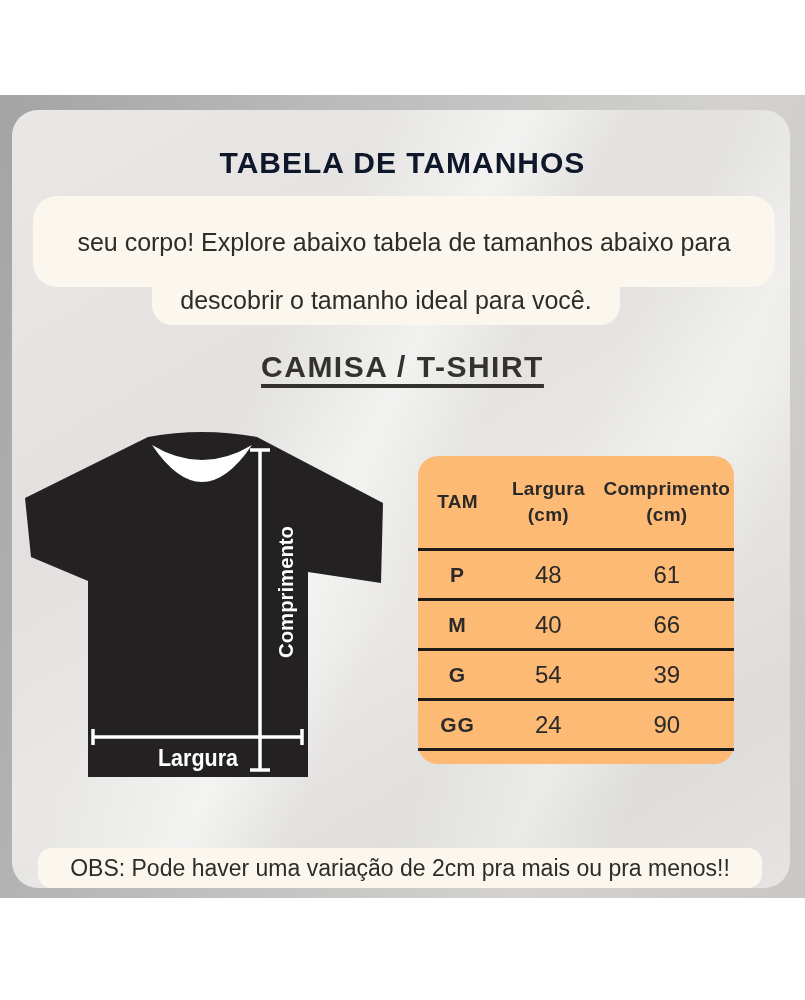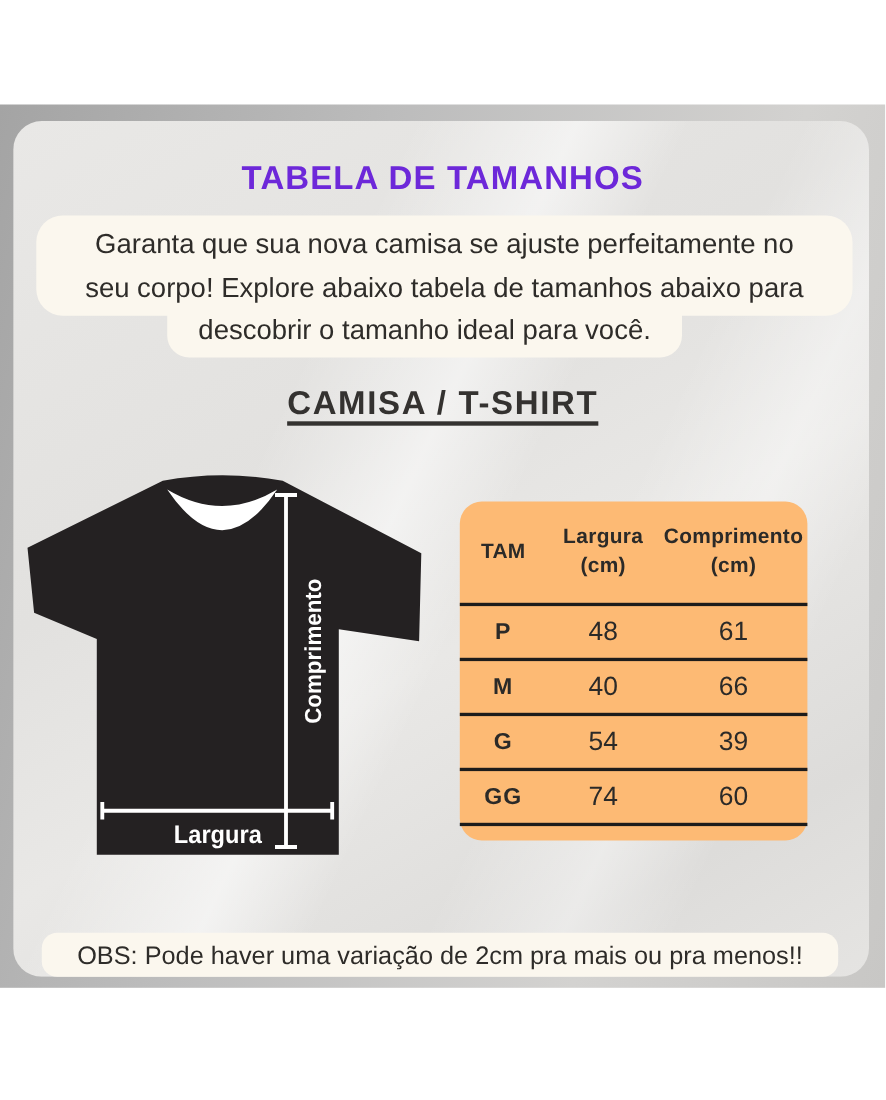--- a/index.html
+++ b/index.html
@@ -13,21 +13,21 @@
   }
   .card{
     position:absolute;left:12px;top:110px;width:778px;height:778px;border-radius:26px;
     background:
       linear-gradient(115deg,rgba(255,255,255,0) 32%,rgba(255,255,255,0.55) 45%,rgba(255,255,255,0) 54%),
       linear-gradient(115deg,rgba(255,255,255,0) 63%,rgba(255,255,255,0.40) 74%,rgba(255,255,255,0) 83%),
       linear-gradient(150deg,#e9e8e6 0%,#e2e1df 38%,#e9e8e6 58%,#dddcda 84%,#e5e4e2 100%);
   }
   .page-title{
     position:absolute;left:0;top:146px;width:805px;text-align:center;
-    font-size:30px;font-weight:700;letter-spacing:1px;color:#6d28d9;
+    font-size:30px;font-weight:700;letter-spacing:1px;color:#0f172a;
   }
   .intro-a{
     position:absolute;left:33px;top:196px;width:742px;height:91px;
     background:#fbf7ee;border-radius:24px;
     display:flex;flex-direction:column;justify-content:center;
     text-align:center;font-size:25px;line-height:40px;color:#2e2c29;white-space:nowrap;
   }
   .intro-b{
     position:absolute;left:152px;top:286px;width:468px;height:39px;
     background:#fbf7ee;border-radius:0 0 20px 20px;
@@ -70,21 +70,20 @@
 <body>
 
 <div id="stage">
 
   <div class="frame"></div>
   <div class="card"></div>
 
   <div class="page-title">TABELA DE TAMANHOS</div>
 
   <div class="intro-a">
-    <div>Garanta que sua nova camisa se ajuste perfeitamente no</div>
     <div>seu corpo! Explore abaixo tabela de tamanhos abaixo para</div>
   </div>
   <div class="intro-b">
     <div>descobrir o tamanho ideal para você.</div>
   </div>
 
   <div class="section-title">CAMISA / T-SHIRT</div>
 
   <svg class="shirt-svg" viewBox="20 425 380 360" xmlns="http://www.w3.org/2000/svg">
     <path fill="#242122" d="M148,437 Q202,427 257,437 L383,503 L381,583 L308,572 L308,777 L88,777 L88,581 L31,557 L25,498 Z"></path>
@@ -126,22 +125,22 @@
       <div>40</div>
       <div>66</div>
     </div>
     <div class="t-row">
       <div class="size">G</div>
       <div>54</div>
       <div>39</div>
     </div>
     <div class="t-row">
       <div class="size">GG</div>
-      <div>74</div>
-      <div>60</div>
+      <div>24</div>
+      <div>90</div>
     </div>
     <div class="t-foot"></div>
   </div>
 
   <div class="obs">
     <div>OBS: Pode haver uma variação de 2cm pra mais ou pra menos!!</div>
   </div>
 
 </div>
 

